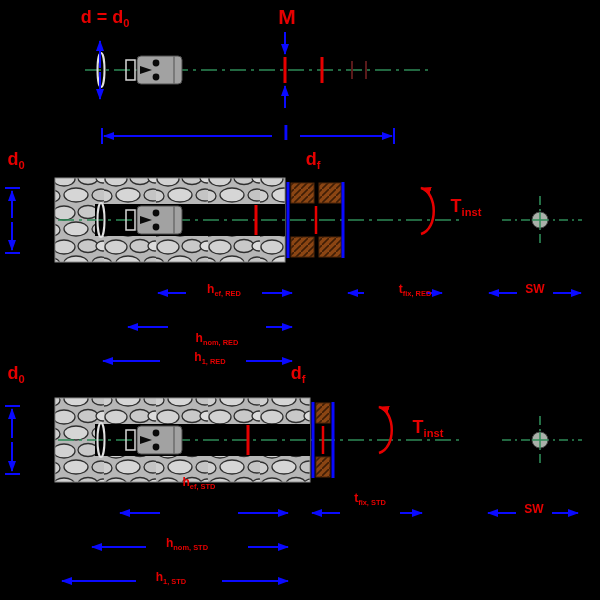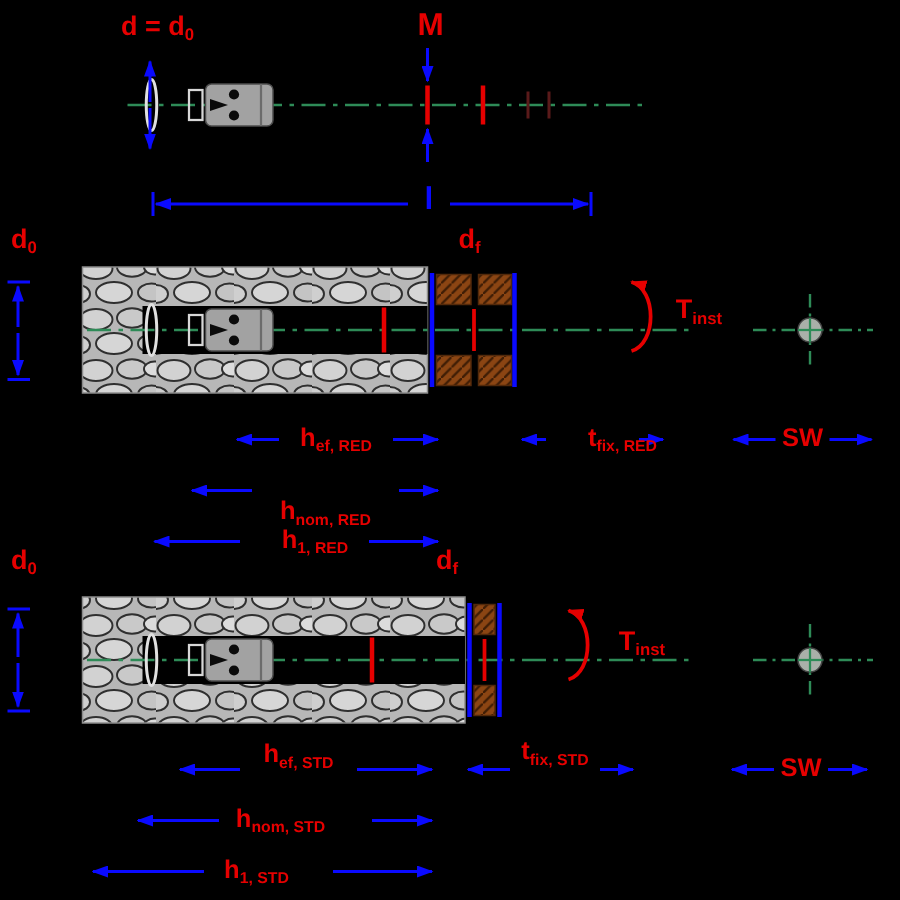--- a/index.html
+++ b/index.html
@@ -19,21 +19,21 @@
     position: absolute;
     transform: translateX(-50%);
     font-weight: bold;
     white-space: nowrap;
     line-height: 1.1;
   }
   .red  { color: var(--red, #e60000); text-align: center; }
   .blue { color: var(--blue, #0a0aff); }
   .s20 { font-size: 21px; }
   .s18 { font-size: 18px; }
-  .s17 { font-size: 17px; }
+  .s17 { font-size: 12px; }
   .lbl sub {
     font-size: 0.62em;
     vertical-align: -0.35em;
     font-weight: bold;
   }
   .greenDash { stroke: var(--green, #2e8b57); stroke-width: 1.6; stroke-dasharray: 16 5 3 5; fill: none; }
   .greenDash2 { stroke: var(--green, #2e8b57); stroke-width: 1.6; stroke-dasharray: 9 4 2 4; fill: none; }
   .dimB { stroke: var(--blue, #0a0aff); stroke-width: 2; fill: none; }
   .dimB3 { stroke: var(--blue, #0a0aff); stroke-width: 3; fill: none; }
   .redTick { stroke: var(--red, #e60000); stroke-width: 3; fill: none; }
@@ -220,19 +220,19 @@
   <div class="lbl red s18" style="left:466px; top:197px"><span>T</span><sub>inst</sub></div>
   <div class="lbl red s17" style="left:224px; top:283px"><span>h</span><sub>ef, RED</sub></div>
   <div class="lbl red s17" style="left:415px; top:283px"><span>t</span><sub>fix, RED</sub></div>
   <div class="lbl red s17" style="left:535px; top:283px"><span>SW</span></div>
   <div class="lbl red s17" style="left:217px; top:332px"><span>h</span><sub>nom, RED</sub></div>
   <div class="lbl red s17" style="left:210px; top:351px"><span>h</span><sub>1, RED</sub></div>
 
   <div class="lbl red s18" style="left:16px; top:364px"><span>d</span><sub>0</sub></div>
   <div class="lbl red s18" style="left:298px; top:364px"><span>d</span><sub>f</sub></div>
   <div class="lbl red s18" style="left:428px; top:418px"><span>T</span><sub>inst</sub></div>
-  <div class="lbl red s17" style="left:199px; top:494px"><span>h</span><sub>ef, STD</sub></div>
+  <div class="lbl red s17" style="left:199px; top:476px"><span>h</span><sub>ef, STD</sub></div>
   <div class="lbl red s17" style="left:370px; top:492px"><span>t</span><sub>fix, STD</sub></div>
   <div class="lbl red s17" style="left:534px; top:503px"><span>SW</span></div>
   <div class="lbl red s17" style="left:187px; top:537px"><span>h</span><sub>nom, STD</sub></div>
   <div class="lbl red s17" style="left:171px; top:571px"><span>h</span><sub>1, STD</sub></div>
 
 </div>
 
 </body></html>

